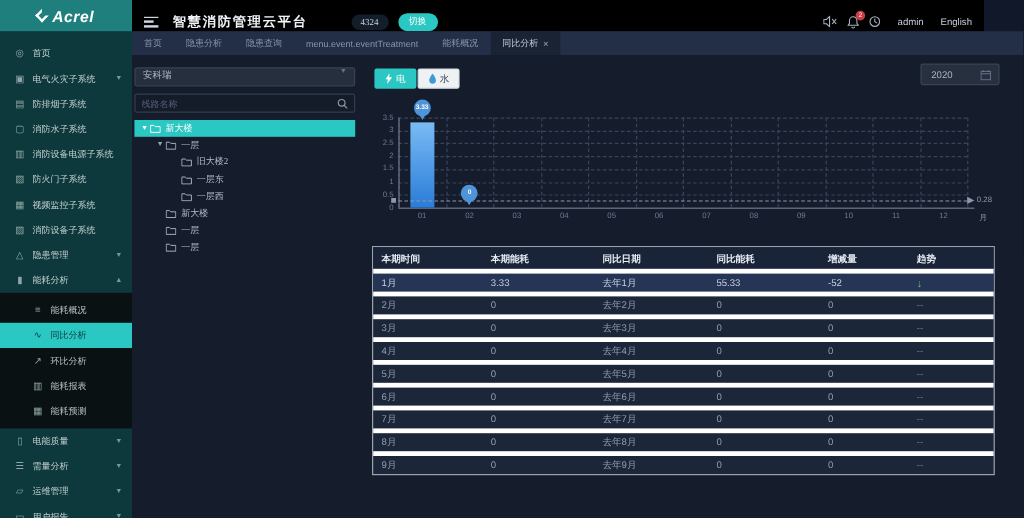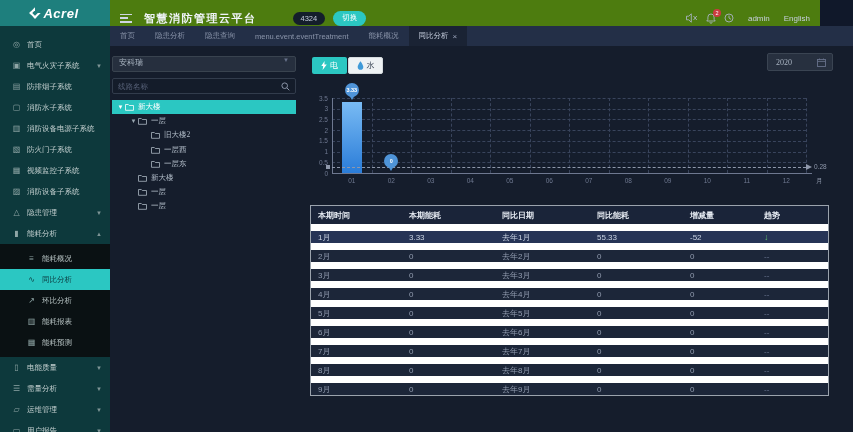--- a/index.html
+++ b/index.html
@@ -16,27 +16,27 @@
   .menu-item { height:21px; display:flex; align-items:center; padding:0 8px 0 12px; gap:6px;
     font-size:7.5px; color:#c4d0d0; cursor:pointer; white-space:nowrap; }
   .menu-item .mi { font-size:8px; color:#8fa6a6; width:9px; text-align:center; flex:0 0 auto; }
   .menu-item .chev { margin-left:auto; font-size:6px; color:#7e9596; }
   .submenu { background:#0a1113; padding:4px 0; }
   .submenu .menu-item { padding-left:27px; color:#b7c3c3; }
   .submenu .menu-item.active { background:#2bc7c2; color:#0c3a3f; }
   .submenu .menu-item.active .mi { color:#0c3a3f; }
 
   
-  .header { position:absolute; left:110px; top:0; width:710px; height:26px; background:#4d7c0f;
+  .header { position:absolute; left:110px; top:0; width:710px; height:26px; background:#000000;
     display:flex; align-items:center; padding:18px 10px; gap:8px; }
   .hamburger { width:12px; height:9px; display:flex; flex-direction:column; justify-content:space-between; cursor:pointer; }
   .hamburger i { display:block; height:1.5px; background:#cfd6e2; }
   .hamburger i:nth-child(2){ width:8px; }
   .htitle { font-size:11px; font-weight:bold; color:#f0f4f8; letter-spacing:1.5px; margin-left:4px; }
-  .hbadge { margin-left:28px; background:#141e2b; color:#c6cede; font-size:7.5px; padding:2px 8px; border-radius:8px; }
+  .hbadge { margin-left:28px; background:#141e2b; color:#c6cede; font-size:7.5px; padding:2px 8px; border-radius:8px;font-family:Liberation Serif, serif; }
   .hswitch { background:#2bc7c2; color:#fff; font-size:7.5px; padding:2.5px 9px; border-radius:9px; cursor:pointer; }
   .hspacer { flex:1; }
   .hic { display:flex; align-items:center; cursor:pointer; position:relative; }
   .bell-badge { position:absolute; top:-4px; right:-5px; background:#cb3b41; color:#fff; font-size:5.5px;
     width:8px; height:8px; border-radius:50%; display:flex; align-items:center; justify-content:center; }
   .huser { font-size:8px; color:#c6cede; cursor:pointer; margin-left:6px; }
 
   
   .tabbar { position:absolute; left:110px; top:26px; width:743px; height:20px; background:#232f47;
     display:flex; align-items:stretch; }
@@ -67,21 +67,21 @@
 
   
   .btn-group { position:absolute; left:312px; top:57px; display:flex; }
   .tbtn { height:17px; width:35px; display:flex; align-items:center; justify-content:center; gap:3px;
     font-size:8px; border-radius:2px; cursor:pointer; border:none; margin-right:1px;
     font-family:"Liberation Sans", sans-serif; }
   .tbtn.electric { background:#2bc7c2; color:#fff; }
   .tbtn.water { background:#eef2f4; color:#3a4656; border:1px solid #d5dade; }
   .year-select { position:absolute; left:767px; top:53px; width:66px; height:18px; background:#27303f;
     border:1px solid #3a4452; border-radius:2px; display:flex; align-items:center; padding:0 6px 0 8px;
-    font-size:8px; color:#a9b4c2; cursor:pointer;font-family:Liberation Serif, serif; }
+    font-size:8px; color:#a9b4c2; cursor:pointer; }
   .year-select svg { margin-left:auto; }
 
   
   .chart { position:absolute; left:310px; top:85px; width:524px; height:112px; }
   .chart * { position:absolute; }
   .gl-h { border-top:1px dashed #39445c; height:0; }
   .gl-v { border-left:1px dashed #39445c; width:0; }
   .axis-x { height:0; border-top:1px solid #6e7890; }
   .axis-y { width:0; border-left:1px solid #6e7890; }
   .ytick { font-size:6.5px; color:#6e7890; text-align:right; }
@@ -95,21 +95,21 @@
   .avg-arrow { width:0; height:0; border:3px solid transparent; border-left:6px solid #8f98ab; }
   .avg-square { width:4px; height:4px; background:#8f98ab; }
   .avg-label, .xname { font-size:6.5px; color:#8f98ab; }
 
   
   .table { position:absolute; left:310px; top:205px; width:519px; border:1px solid #9ba3ad; background:#1c2639; }
   .trow { display:grid; grid-template-columns:91px 93px 95px 93px 74px 1fr; height:19px; align-items:center; }
   .trow > span { padding-left:7px; font-size:8px; color:#939db1; white-space:nowrap; overflow:hidden; }
   .thead .trow { background:#1a2439; height:18px; }
   .thead .trow > span { color:#e8edf4; font-weight:bold; }
-  .tbody .trow { border-top:7px solid #ffffff; }
+  .tbody .trow { border-top:4px solid #ffffff; }
   .tbody .trow.hl { background:#263456; }
   .tbody .trow.hl > span { color:#c9d3e2; }
   .trend-down { color:#63c06a !important; font-size:9px !important; }
   .trend-flat { color:#6b7690 !important; }
 </style>
 </head>
 <body>
 
 <aside class="sidebar">
   <div class="logo">
@@ -293,28 +293,28 @@
           <svg width="9" height="8" viewBox="0 0 9 8">
             <path d="M0.5 1.5 h2.8 l1 1 h4.2 v4.8 h-8 Z" fill="none" stroke="#aab5c0" stroke-width="0.8"></path>
           </svg>
           <span class="tlabel">旧大楼2</span>
         </div>
         <div class="tree-node" style="padding-left: 30px;">
           <span class="caret"></span>
           <svg width="9" height="8" viewBox="0 0 9 8">
             <path d="M0.5 1.5 h2.8 l1 1 h4.2 v4.8 h-8 Z" fill="none" stroke="#aab5c0" stroke-width="0.8"></path>
           </svg>
-          <span class="tlabel">一层西</span>
+          <span class="tlabel">一层东</span>
         </div>
         <div class="tree-node" style="padding-left: 30px;">
           <span class="caret"></span>
           <svg width="9" height="8" viewBox="0 0 9 8">
             <path d="M0.5 1.5 h2.8 l1 1 h4.2 v4.8 h-8 Z" fill="none" stroke="#aab5c0" stroke-width="0.8"></path>
           </svg>
-          <span class="tlabel">一层东</span>
+          <span class="tlabel">一层西</span>
         </div>
         <div class="tree-node" style="padding-left: 17px;">
           <span class="caret"></span>
           <svg width="9" height="8" viewBox="0 0 9 8">
             <path d="M0.5 1.5 h2.8 l1 1 h4.2 v4.8 h-8 Z" fill="none" stroke="#aab5c0" stroke-width="0.8"></path>
           </svg>
           <span class="tlabel">新大楼</span>
         </div>
         <div class="tree-node" style="padding-left: 17px;">
           <span class="caret"></span>

